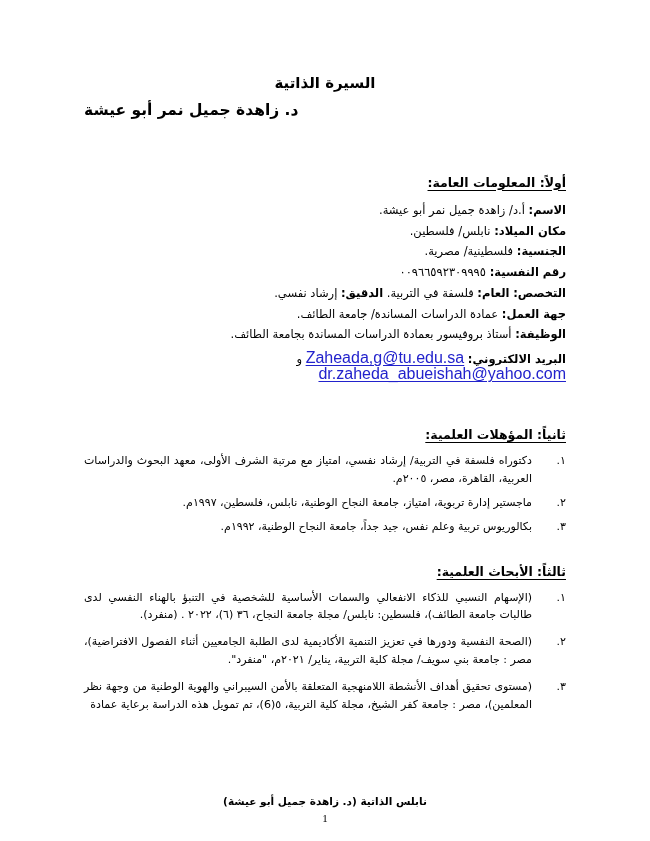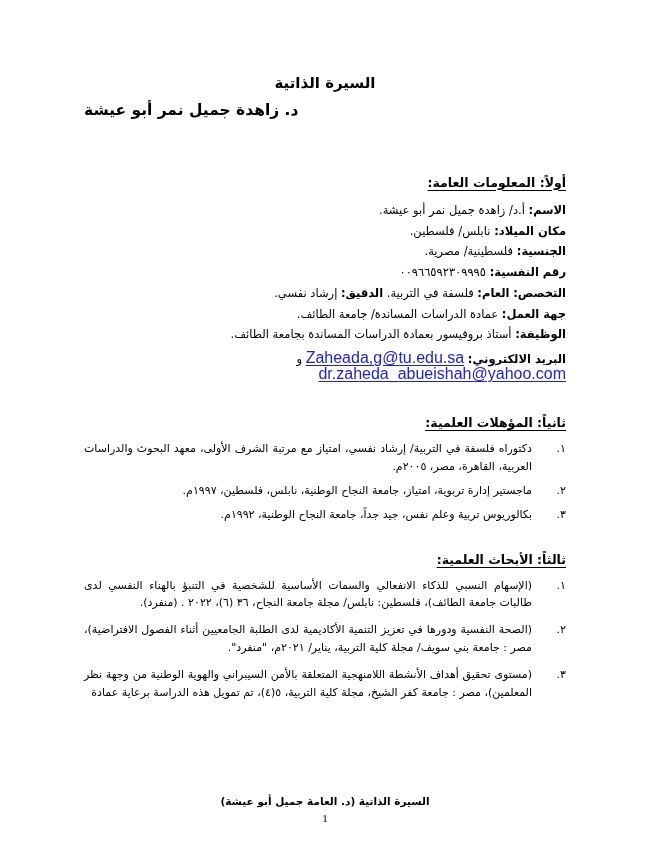--- a/index.html
+++ b/index.html
@@ -47,21 +47,21 @@
   .section-heading {
     font-weight: bold;
     font-size: 12.5px;
     text-align: right;
     text-decoration: underline;
     text-underline-offset: 3px;
     margin: 0;
     line-height: 1.2;
   }
   .sec1 { margin-top: 56px; }
-  .sec2 { margin-top: 28px; }
+  .sec2 { margin-top: 40px; }
   .sec3 { margin-top: 28px; }
 
   
   .info-list {
     margin: 0;
     padding: 0;
     list-style: none;
     margin-top: 11px;
   }
   .info-row {
@@ -229,22 +229,22 @@
     <li class="num-item">
       <span class="num-marker">١.</span>
       <span class="num-text">(الإسهام النسبي للذكاء الانفعالي والسمات الأساسية للشخصية في التنبؤ بالهناء النفسي لدى طالبات جامعة الطائف)، فلسطين: نابلس/ مجلة جامعة النجاح، ٣٦ (٦)، ٢٠٢٢ . (منفرد).</span>
     </li>
     <li class="num-item">
       <span class="num-marker">٢.</span>
       <span class="num-text">(الصحة النفسية ودورها في تعزيز التنمية الأكاديمية لدى الطلبة الجامعيين أثناء الفصول الافتراضية)، مصر : جامعة بني سويف/ مجلة كلية التربية، يناير/ ٢٠٢١م، "منفرد".</span>
     </li>
     <li class="num-item">
       <span class="num-marker">٣.</span>
-      <span class="num-text">(مستوى تحقيق أهداف الأنشطة اللامنهجية المتعلقة بالأمن السيبراني والهوية الوطنية من وجهة نظر المعلمين)، مصر : جامعة كفر الشيخ، مجلة كلية التربية، ٥(٤)، تم تمويل هذه الدراسة برعاية عمادة</span>
+      <span class="num-text">(مستوى تحقيق أهداف الأنشطة اللامنهجية المتعلقة بالأمن السيبراني والهوية الوطنية من وجهة نظر المعلمين)، مصر : جامعة كفر الشيخ، مجلة كلية التربية، ٥(6)، تم تمويل هذه الدراسة برعاية عمادة</span>
     </li>
   </ol>
 
   <div class="footer">
-    <p class="footer-note">السيرة الذاتية (د. العامة جميل أبو عيشة)</p>
+    <p class="footer-note">نابلس الذاتية (د. زاهدة جميل أبو عيشة)</p>
     <p class="page-number">1</p>
   </div>
 
 </div>
 
 </body></html>

